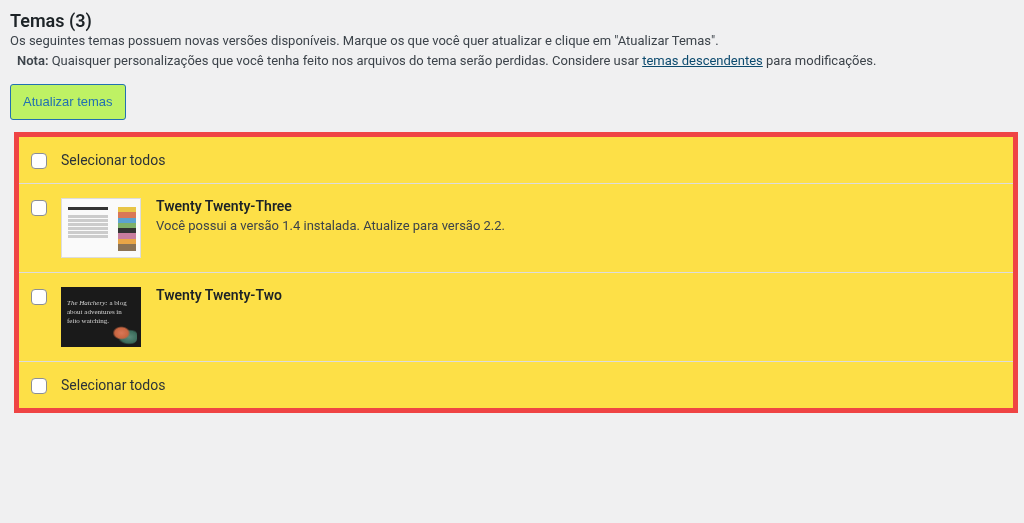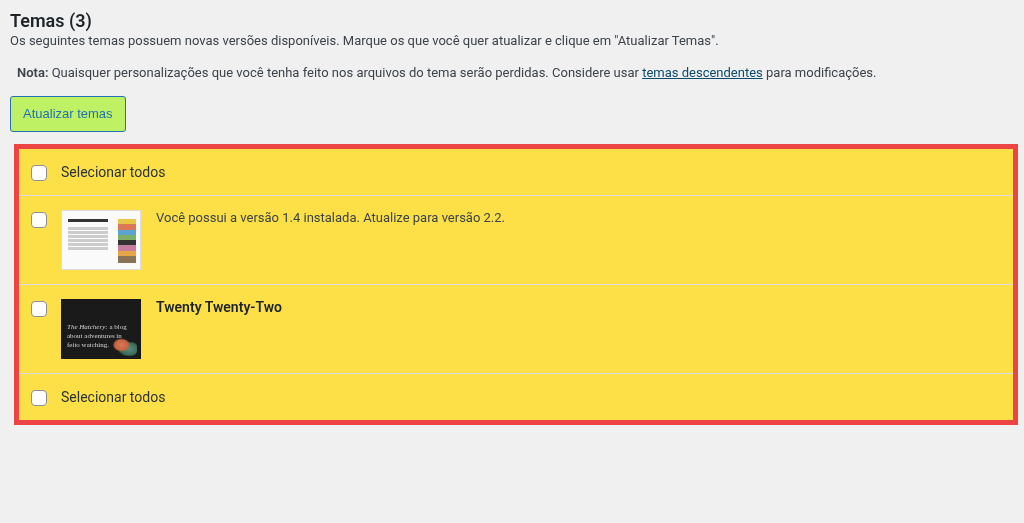--- a/index.html
+++ b/index.html
@@ -17,21 +17,20 @@
     }
     h2.section-title {
       font-size: 18px;
       font-weight: 600;
       color: #1d2327;
       margin-bottom: 0;
     }
     .intro-text {
       font-size: 13px;
       color: #3c434a;
-      margin-bottom: 12px;
       line-height: 1.5;
     }
     .note-line {
       font-size: 13px;
       color: #3c434a;
       margin-bottom: 14px;
       line-height: 1.5;
     }
     .note-line strong {
       font-weight: 600;
@@ -157,21 +156,21 @@
         #8B7355 84%
       );
     }
     
     .thumb-tt2 {
       background: #1a1a1a;
       border: none;
     }
     .thumb-tt2-text {
       position: absolute;
-      top: 24px;
+      top: 12px;
       left: 6px;
       color: #d4d4d4;
       font-size: 7px;
       line-height: 1.3;
       font-family: Georgia, serif;
     }
     .thumb-tt2-text em {
       font-style: italic;
     }
     .thumb-tt2::after {
@@ -225,20 +224,21 @@
 
 
   <div class="row">
     <div class="checkbox-cell">
       <input type="checkbox" style="">
     </div>
     <div class="thumb-cell">
       <div class="thumb thumb-tt3"></div>
     </div>
     <div class="content-cell">
+      <div class="theme-name">Twenty Twenty-Three</div>
       <div class="theme-version">Você possui a versão 1.4 instalada. Atualize para versão 2.2.</div>
     </div>
   </div>
 
   <div class="row">
     <div class="checkbox-cell">
       <input type="checkbox" style="">
     </div>
     <div class="thumb-cell">
       <div class="thumb thumb-tt2">

